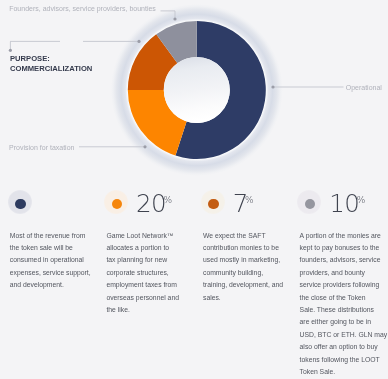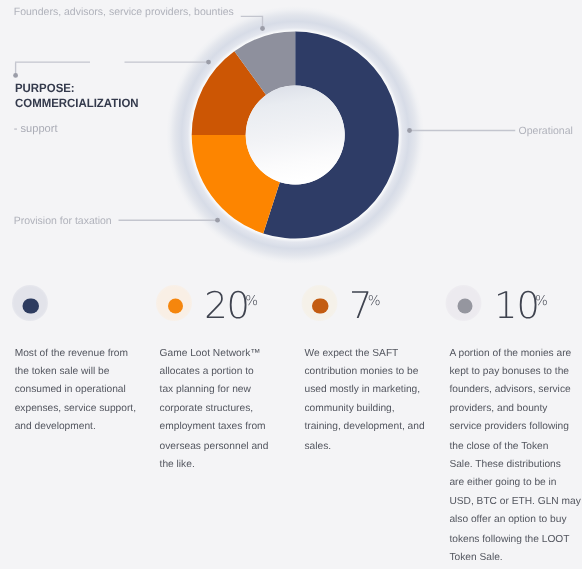--- a/index.html
+++ b/index.html
@@ -80,21 +80,20 @@
 
   <div class="note note-top">Founders, advisors, service providers, bounties</div>
   <div class="note note-right">Operational</div>
   <div class="note note-bottom">Provision for taxation</div>
 
   <div class="purpose-title">
     <div>PURPOSE:</div>
     <div>COMMERCIALIZATION</div>
   </div>
   <div class="purpose-list">
-      <div>- support</div>
     </div>
 
   <div class="legend">
       <div class="legcol" style="left: 0px;">
         <div class="legrow">
           <span class="bullet" style="background:radial-gradient(circle at 50% 50%, #e2e3ea 0%, #e2e3ea 62%, rgba(244,244,246,0) 93%)">
             <i style="background:#2e3c60"></i>
           </span>
         </div>
         <div class="body">

